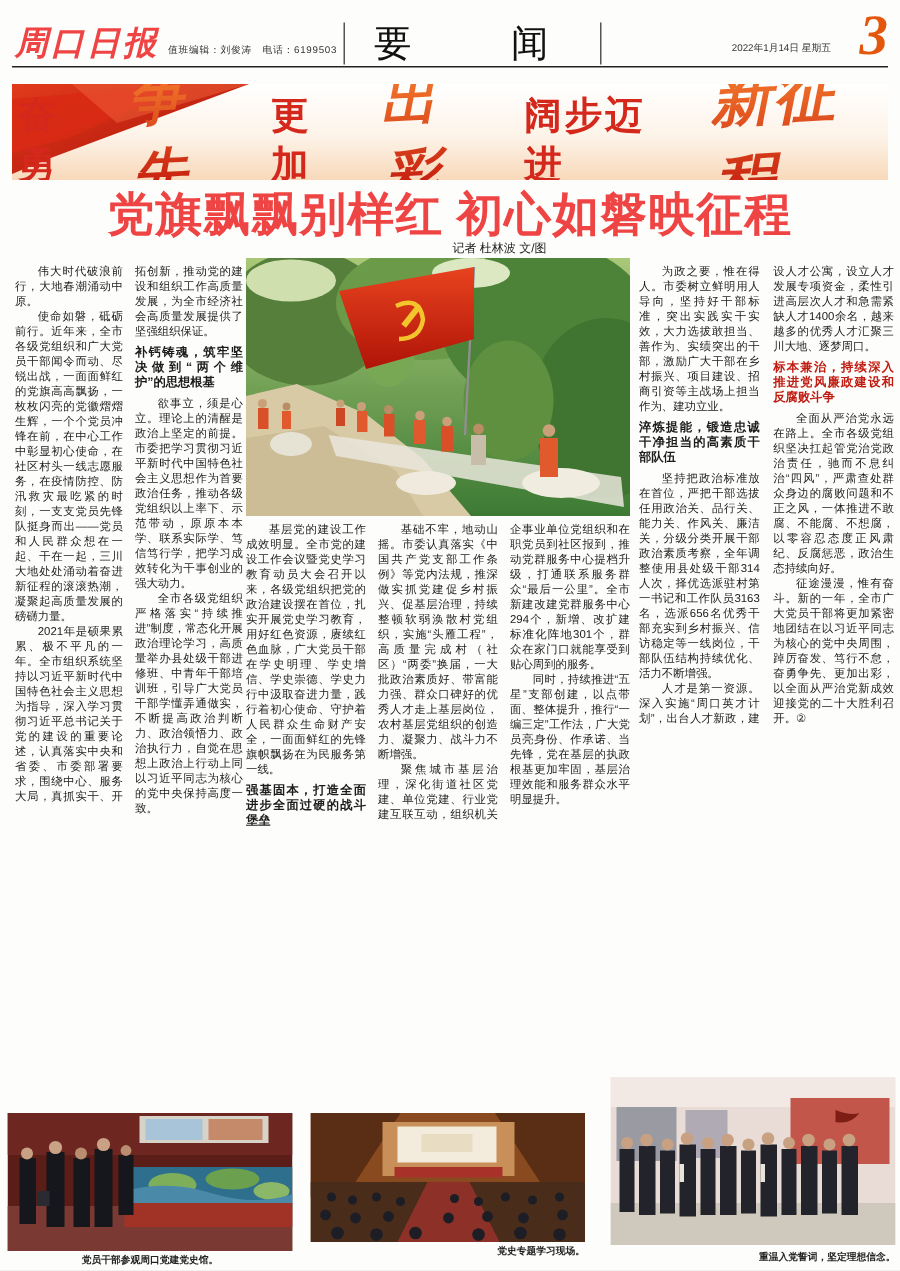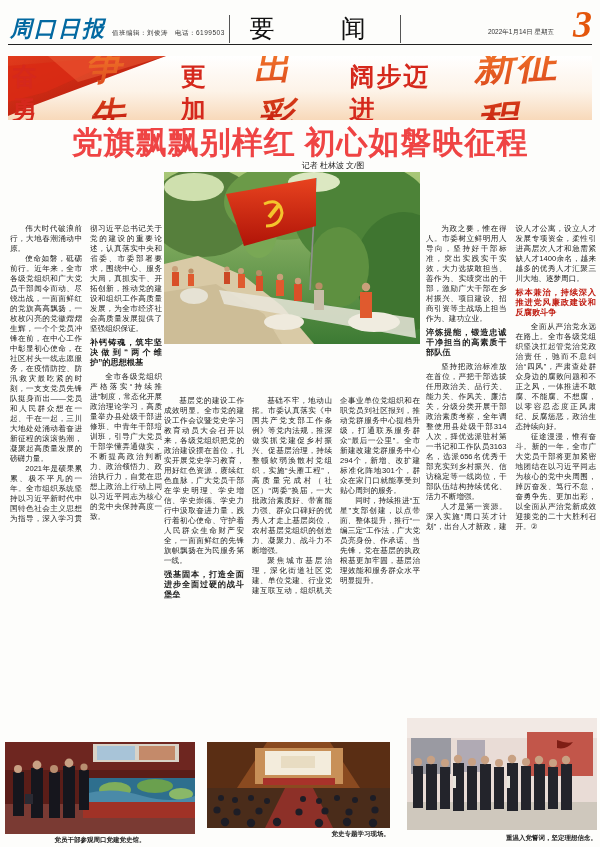--- a/index.html
+++ b/index.html
@@ -1,20 +1,20 @@
 <!DOCTYPE html>
 <html><head>
 <meta charset="utf-8">
 <style>
   html,body{margin:0;padding:0;background:#e8e8e4;}
   #page{position:relative;width:600px;height:847px;background:#fdfdfb;margin:0 auto;
         font-family:"Liberation Sans","DejaVu Sans",sans-serif;overflow:hidden;}
   
   .logo{position:absolute;left:10px;top:14px;font-family:"Liberation Serif","DejaVu Serif",serif;
-        font-size:22px;font-weight:bold;font-style:italic;color:#0369a1;letter-spacing:2px;}
+        font-size:22px;font-weight:bold;font-style:italic;color:#ef4444;letter-spacing:2px;}
   .edition{position:absolute;left:112px;top:29px;font-size:6.5px;color:#333;letter-spacing:.5px;}
   .section-title{position:absolute;left:15px;top:12px;width:100%;display:flex;justify-content:center;
         align-items:center;gap:4px;}
   .section-title .bar{width:1px;height:28px;background:#555;}
   .section-text{font-family:"Liberation Serif","DejaVu Serif",serif;font-size:25px;color:#111;
         letter-spacing:30px;margin-left:15px;}
   .date-line{position:absolute;right:46px;top:28px;font-size:6.5px;color:#333;}
   .pagenum{position:absolute;right:8px;top:2px;font-size:38px;font-weight:bold;font-style:italic;
         color:#e4560c;font-family:"Liberation Serif",serif;}
   .header-rule{position:absolute;left:8px;top:44px;width:584px;height:1px;background:#222;}
@@ -30,21 +30,21 @@
         -webkit-background-clip:text;background-clip:text;color:transparent;
         transform:rotate(-3deg) translateY(-2px);letter-spacing:1px;}
   .slogan span:last-child{font-size:41px;}
   
   .headline{position:absolute;left:0;top:122px;width:100%;margin:0;text-align:center;
         font-family:"Liberation Serif","DejaVu Serif",serif;font-size:31px;font-weight:600;
         color:#ef4444;letter-spacing:1px;}
   .byline{position:absolute;left:0;top:160px;width:100%;text-align:center;font-size:8px;color:#222;padding-left:33px;}
   
   .col-region{position:absolute;font-size:7.6px;line-height:10px;color:#1c1c1c;
-        text-align:justify;overflow:hidden;margin-top:48px;}
+        text-align:justify;overflow:hidden;}
   .col-region p,.col-region h4{margin:0;padding:0;}
   .col-region .p{text-indent:2em;}
   .col-region .subhead,.col-region .subhead-red{font-size:8.2px;font-weight:bold;margin:4px 0;
         text-indent:0;break-inside:avoid;}
   .col-region .subhead-red{color:#c01d12;}
   #regionL{left:10px;top:176px;width:152px;height:566px;column-count:2;column-gap:8px;}
   #regionM{left:164px;top:348px;width:256px;height:394px;column-count:3;column-gap:8px;}
   #regionR{left:426px;top:176px;width:170px;height:538px;column-count:2;column-gap:9px;}
   
   .photo{position:absolute;display:block;}
@@ -149,20 +149,21 @@
         <circle cx="27" cy="99" r="2.6" fill="#b98e66"></circle>
     </g>
     <ellipse cx="30" cy="124" rx="14" ry="8" fill="#e6e2d4"></ellipse>
   </svg>
 
   <div id="regionL" class="col-region">
       <p class="p">伟大时代破浪前行，大地春潮涌动中原。</p>
       <p class="p">使命如磐，砥砺前行。近年来，全市各级党组织和广大党员干部闻令而动、尽锐出战，一面面鲜红的党旗高高飘扬，一枚枚闪亮的党徽熠熠生辉，一个个党员冲锋在前，在中心工作中彰显初心使命，在社区村头一线志愿服务，在疫情防控、防汛救灾最吃紧的时刻，一支支党员先锋队挺身而出——党员和人民群众想在一起、干在一起，三川大地处处涌动着奋进新征程的滚滚热潮，凝聚起高质量发展的磅礴力量。</p>
       <p class="p">2021年是硕果累累、极不平凡的一年。全市组织系统坚持以习近平新时代中国特色社会主义思想为指导，深入学习贯彻习近平总书记关于党的建设的重要论述，认真落实中央和省委、市委部署要求，围绕中心、服务大局，真抓实干、开拓创新，推动党的建设和组织工作高质量发展，为全市经济社会高质量发展提供了坚强组织保证。</p>
       <h4 class="subhead">补钙铸魂，筑牢坚决做到“两个维护”的思想根基</h4>
+      <p class="p">欲事立，须是心立。理论上的清醒是政治上坚定的前提。市委把学习贯彻习近平新时代中国特色社会主义思想作为首要政治任务，推动各级党组织以上率下、示范带动，原原本本学、联系实际学、笃信笃行学，把学习成效转化为干事创业的强大动力。</p>
       <p class="p">全市各级党组织严格落实“持续推进”制度，常态化开展政治理论学习，高质量举办县处级干部进修班、中青年干部培训班，引导广大党员干部学懂弄通做实，不断提高政治判断力、政治领悟力、政治执行力，自觉在思想上政治上行动上同以习近平同志为核心的党中央保持高度一致。</p>
     </div>
   <div id="regionM" class="col-region">
       <p class="p">基层党的建设工作成效明显。全市党的建设工作会议暨党史学习教育动员大会召开以来，各级党组织把党的政治建设摆在首位，扎实开展党史学习教育，用好红色资源，赓续红色血脉，广大党员干部在学史明理、学史增信、学史崇德、学史力行中汲取奋进力量，践行着初心使命、守护着人民群众生命财产安全，一面面鲜红的先锋旗帜飘扬在为民服务第一线。</p>
       <h4 class="subhead">强基固本，打造全面进步全面过硬的战斗堡垒</h4>
       <p class="p">基础不牢，地动山摇。市委认真落实《中国共产党支部工作条例》等党内法规，推深做实抓党建促乡村振兴、促基层治理，持续整顿软弱涣散村党组织，实施“头雁工程”，高质量完成村（社区）“两委”换届，一大批政治素质好、带富能力强、群众口碑好的优秀人才走上基层岗位，农村基层党组织的创造力、凝聚力、战斗力不断增强。</p>
       <p class="p">聚焦城市基层治理，深化街道社区党建、单位党建、行业党建互联互动，组织机关企事业单位党组织和在职党员到社区报到，推动党群服务中心提档升级，打通联系服务群众“最后一公里”。全市新建改建党群服务中心294个，新增、改扩建标准化阵地301个，群众在家门口就能享受到贴心周到的服务。</p>
       <p class="p">同时，持续推进“五星”支部创建，以点带面、整体提升，推行“一编三定”工作法，广大党员亮身份、作承诺、当先锋，党在基层的执政根基更加牢固，基层治理效能和服务群众水平明显提升。</p>
     </div>
   <div id="regionR" class="col-region">

